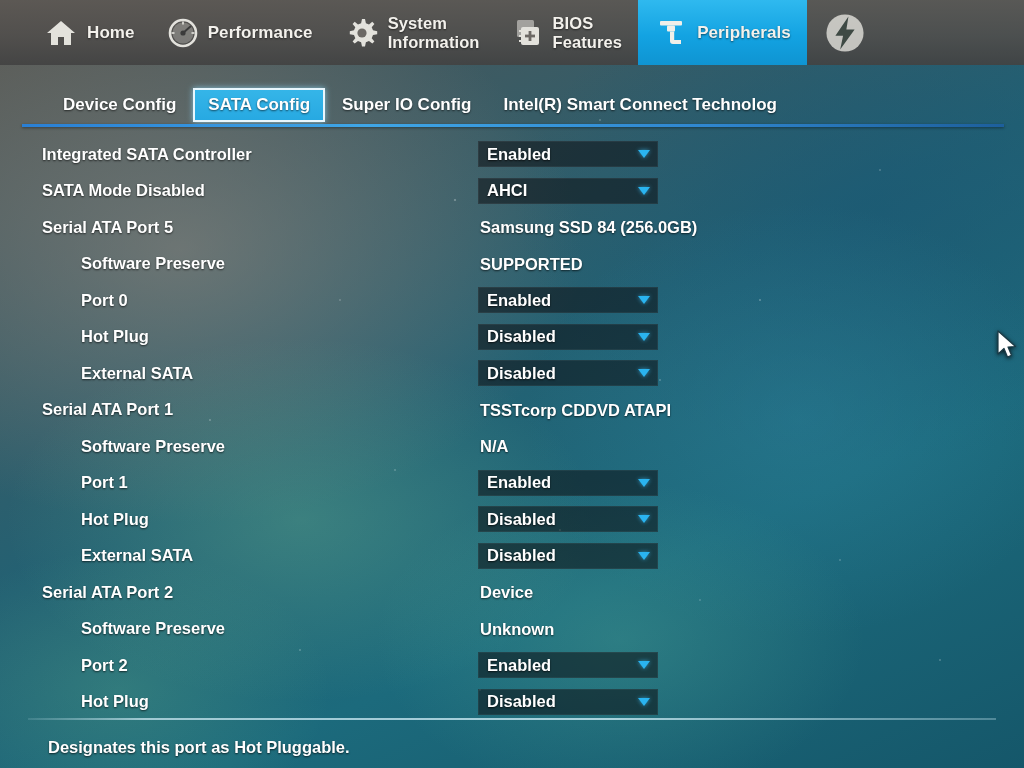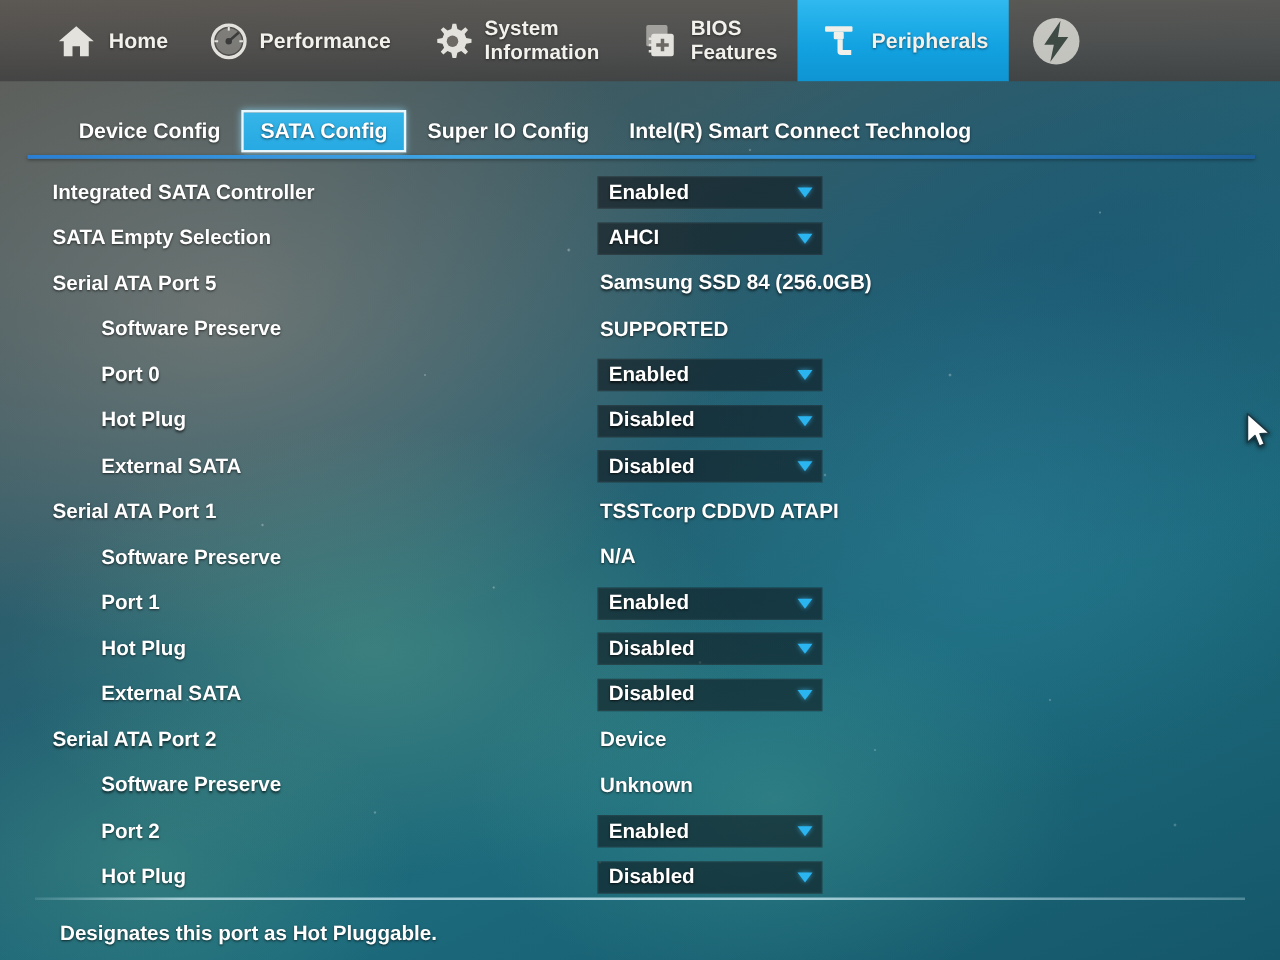--- a/index.html
+++ b/index.html
@@ -268,21 +268,21 @@
       <div class="row lvl0">
         <div class="row-label">Integrated SATA Controller</div>
         <div class="value-zone">
           <div class="dropdown">
             <span class="dropdown-value">Enabled</span>
             <span class="caret"></span>
           </div>
         </div>
       </div>
       <div class="row lvl0">
-        <div class="row-label">SATA Empty Selection</div>
+        <div class="row-label">SATA Mode Disabled</div>
         <div class="value-zone">
           <div class="dropdown">
             <span class="dropdown-value">AHCI</span>
             <span class="caret"></span>
           </div>
         </div>
       </div>
       <div class="row lvl0">
         <div class="row-label">Serial ATA Port 5</div>
         <div class="value-zone">

